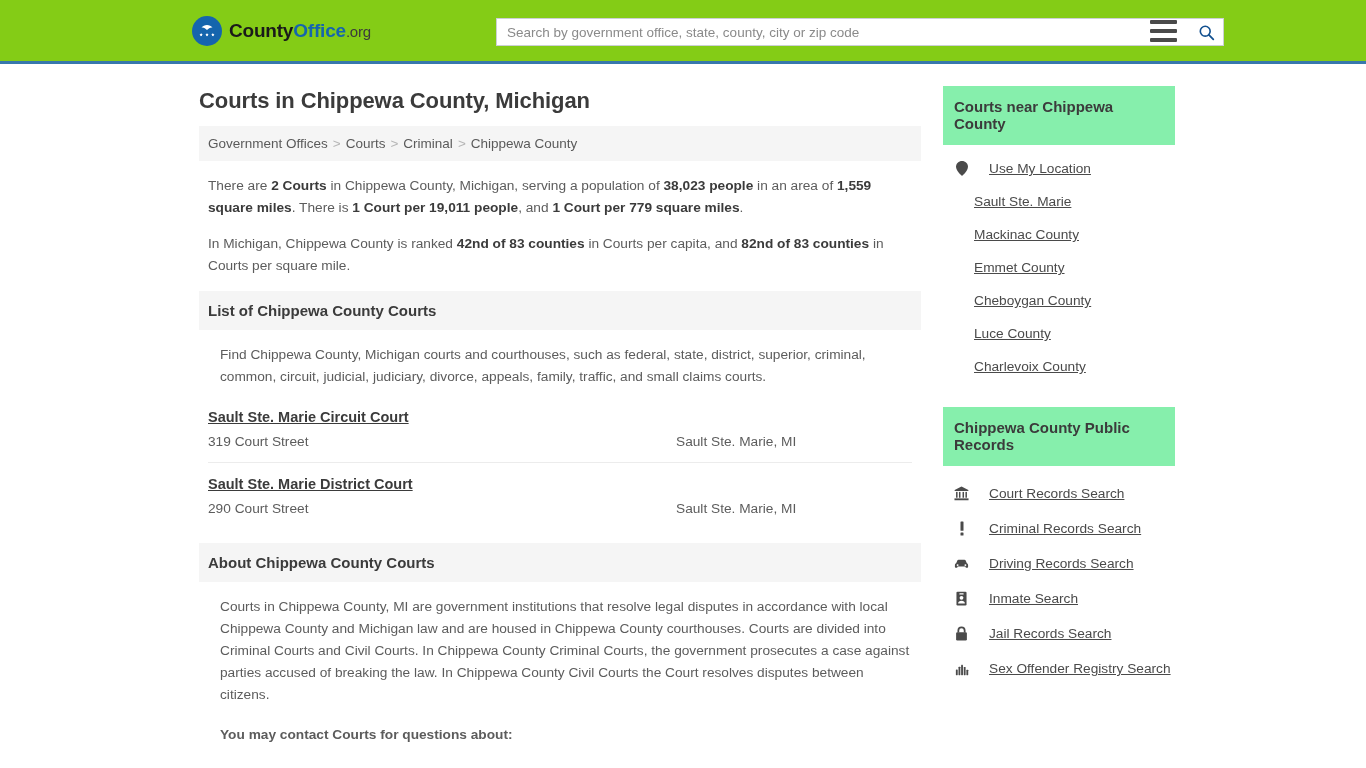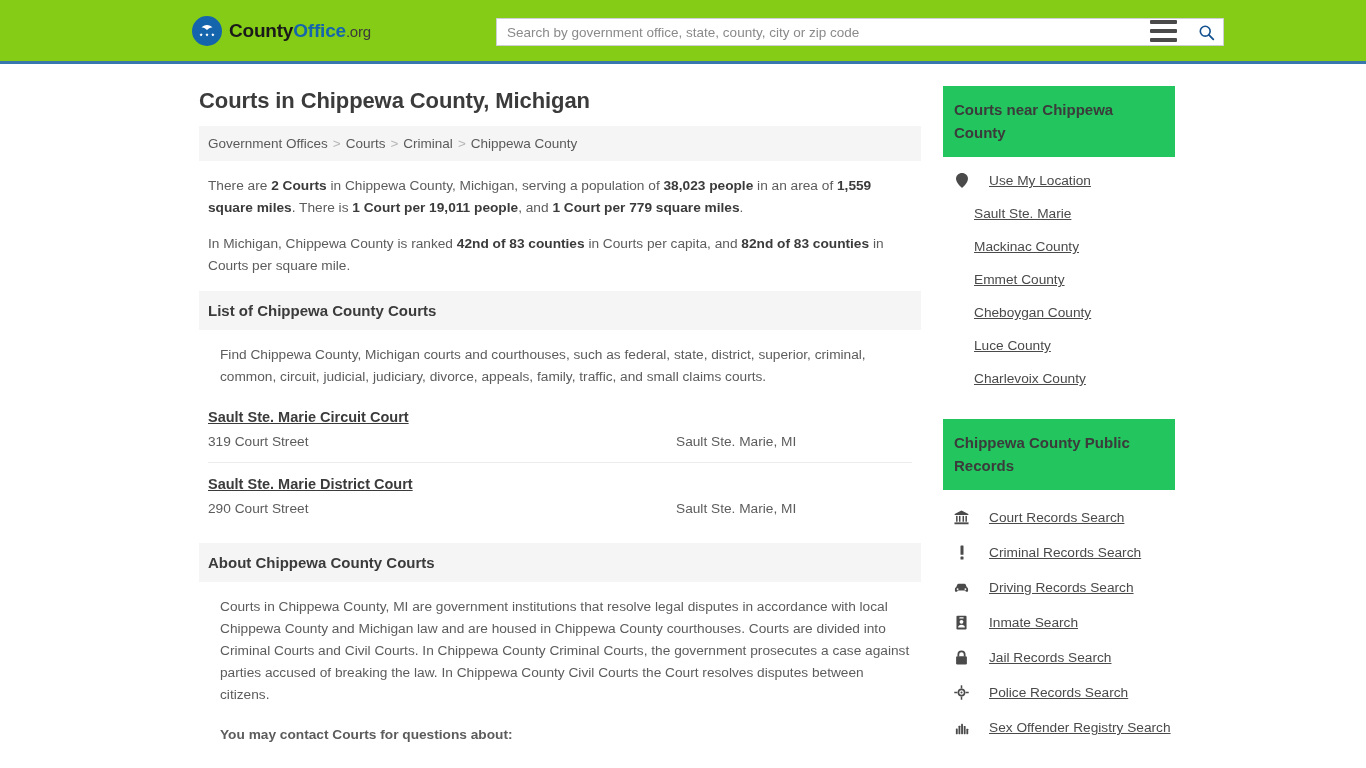--- a/index.html
+++ b/index.html
@@ -221,26 +221,26 @@
     content: "";
     position: absolute;
     left: -13px;
     top: 9px;
     width: 4px; height: 4px;
     background: #6e6e6e;
   }
 
   
   .side-head {
-    background: #22c55e;
+    background: #86efac;
     padding: 12px 11px 13px 11px;
     font-size: 15px;
     font-weight: bold;
     color: #3b3b3b;
-    line-height: 23px;
+    line-height: 17px;
   }
   .side-list { padding: 7px 0 0 11px; }
   .side-item {
     display: flex;
     align-items: center;
     gap: 20px;
     padding: 9px 0;
     font-size: 13.7px;
   }
   .side-item a {
@@ -423,33 +423,20 @@
             <span class="side-ico">
               <svg width="13" height="15" viewBox="0 0 14 16">
                 <path d="M3.6 7V4.8a3.4 3.4 0 016.8 0V7" fill="none" stroke="#4a4a4a" stroke-width="1.9"></path>
                 <rect x="1.2" y="6.7" width="11.6" height="8.8" rx="1.3" fill="#4a4a4a"></rect>
               </svg>
             </span>
             <a>Jail Records Search</a>
           </div>
           <div class="side-item">
             <span class="side-ico">
-              <svg width="15" height="15" viewBox="0 0 16 16">
-                <circle cx="8" cy="8" r="3.3" fill="none" stroke="#4a4a4a" stroke-width="1.7"></circle>
-                <circle cx="8" cy="8" r="1.1" fill="#4a4a4a"></circle>
-                <rect x="7.2" y="0.3" width="1.6" height="3.4" fill="#4a4a4a"></rect>
-                <rect x="7.2" y="12.3" width="1.6" height="3.4" fill="#4a4a4a"></rect>
-                <rect x="0.3" y="7.2" width="3.4" height="1.6" fill="#4a4a4a"></rect>
-                <rect x="12.3" y="7.2" width="3.4" height="1.6" fill="#4a4a4a"></rect>
-              </svg>
-            </span>
-            <a>Police Records Search</a>
-          </div>
-          <div class="side-item">
-            <span class="side-ico">
               <svg width="14" height="14" viewBox="0 0 16 16">
                 <rect x="1" y="8.5" width="2.1" height="6.5" rx="0.5" fill="#4a4a4a"></rect>
                 <rect x="4" y="5.5" width="2.1" height="9.5" rx="0.5" fill="#4a4a4a"></rect>
                 <rect x="7" y="3.2" width="2.1" height="11.8" rx="0.5" fill="#4a4a4a"></rect>
                 <rect x="10" y="5.8" width="2.1" height="9.2" rx="0.5" fill="#4a4a4a"></rect>
                 <rect x="13" y="8.8" width="2.1" height="6.2" rx="0.5" fill="#4a4a4a"></rect>
               </svg>
             </span>
             <a>Sex Offender Registry Search</a>
           </div>

